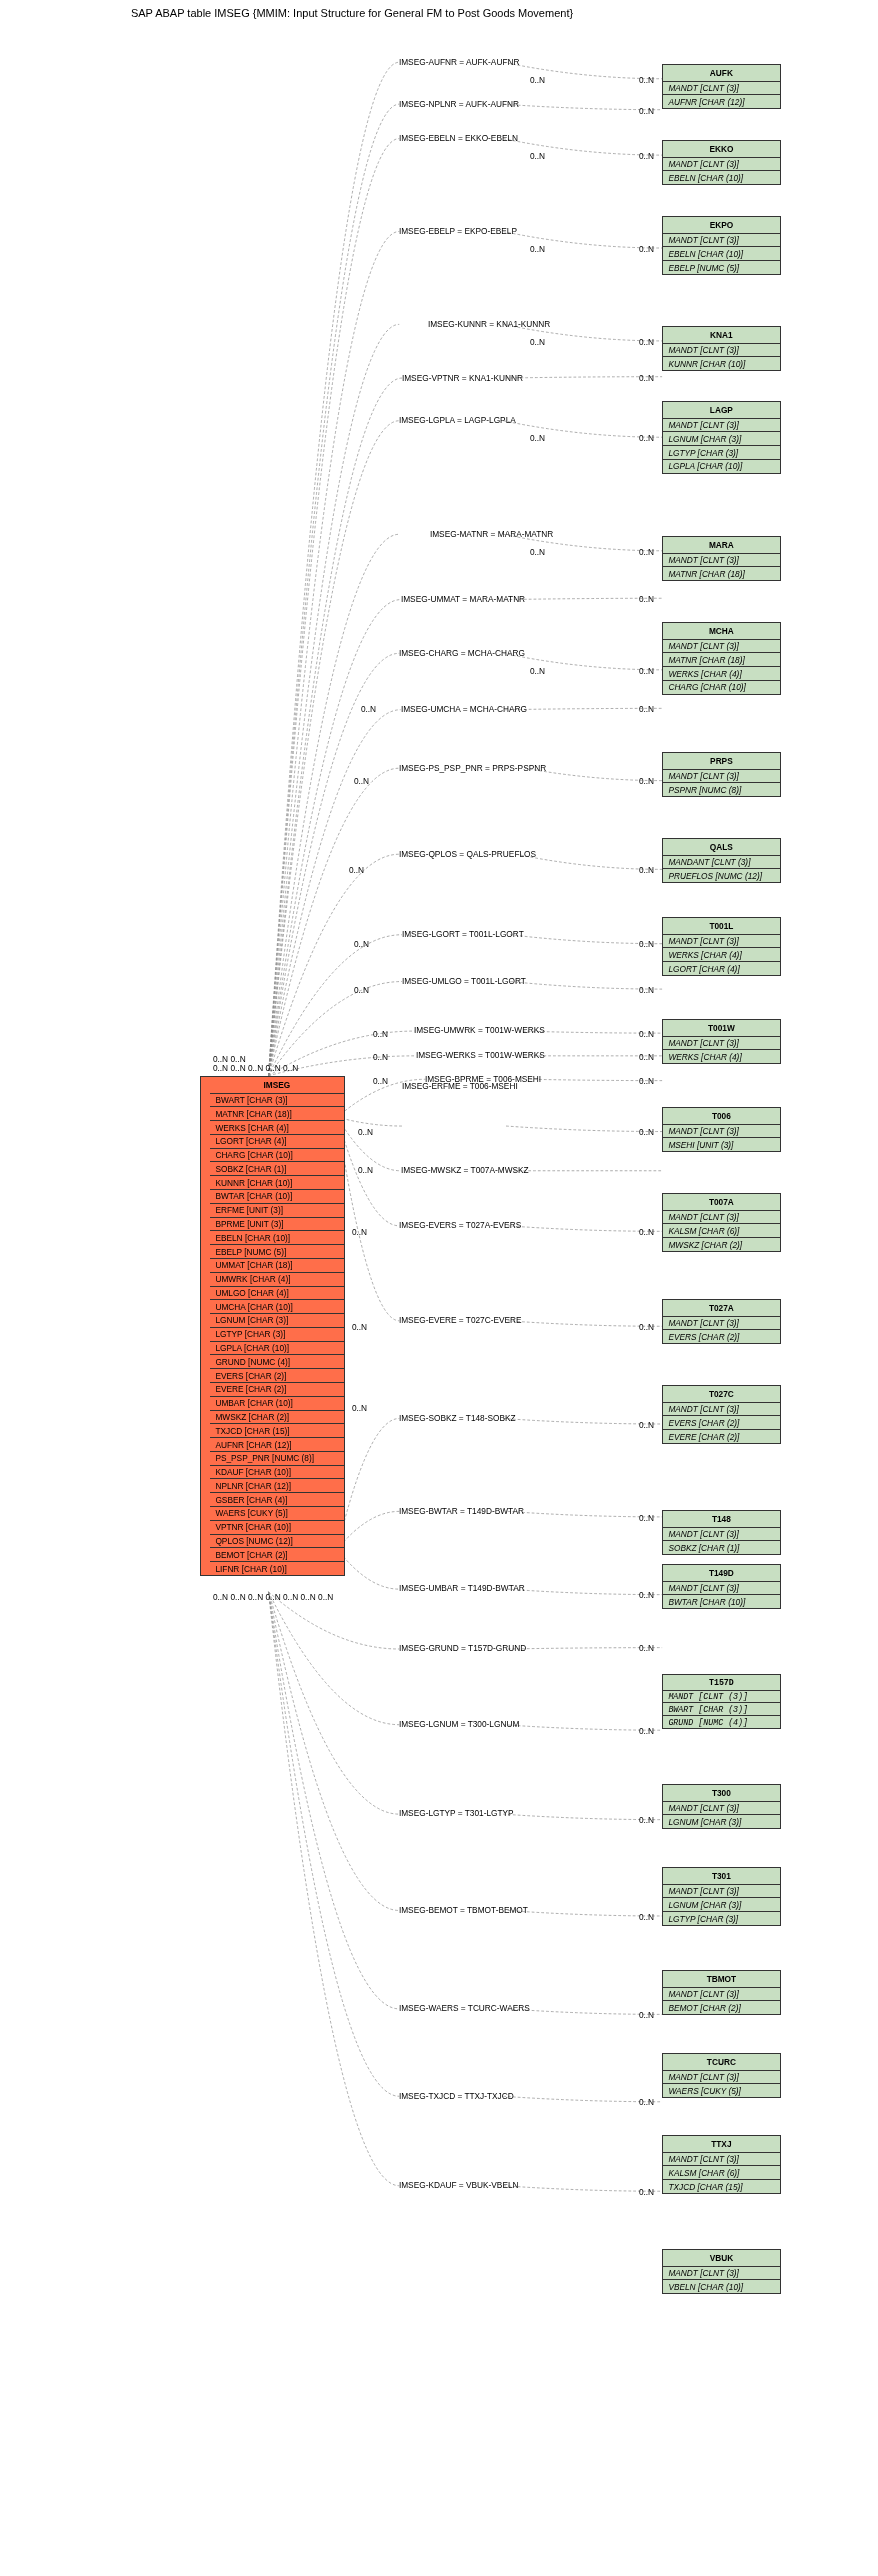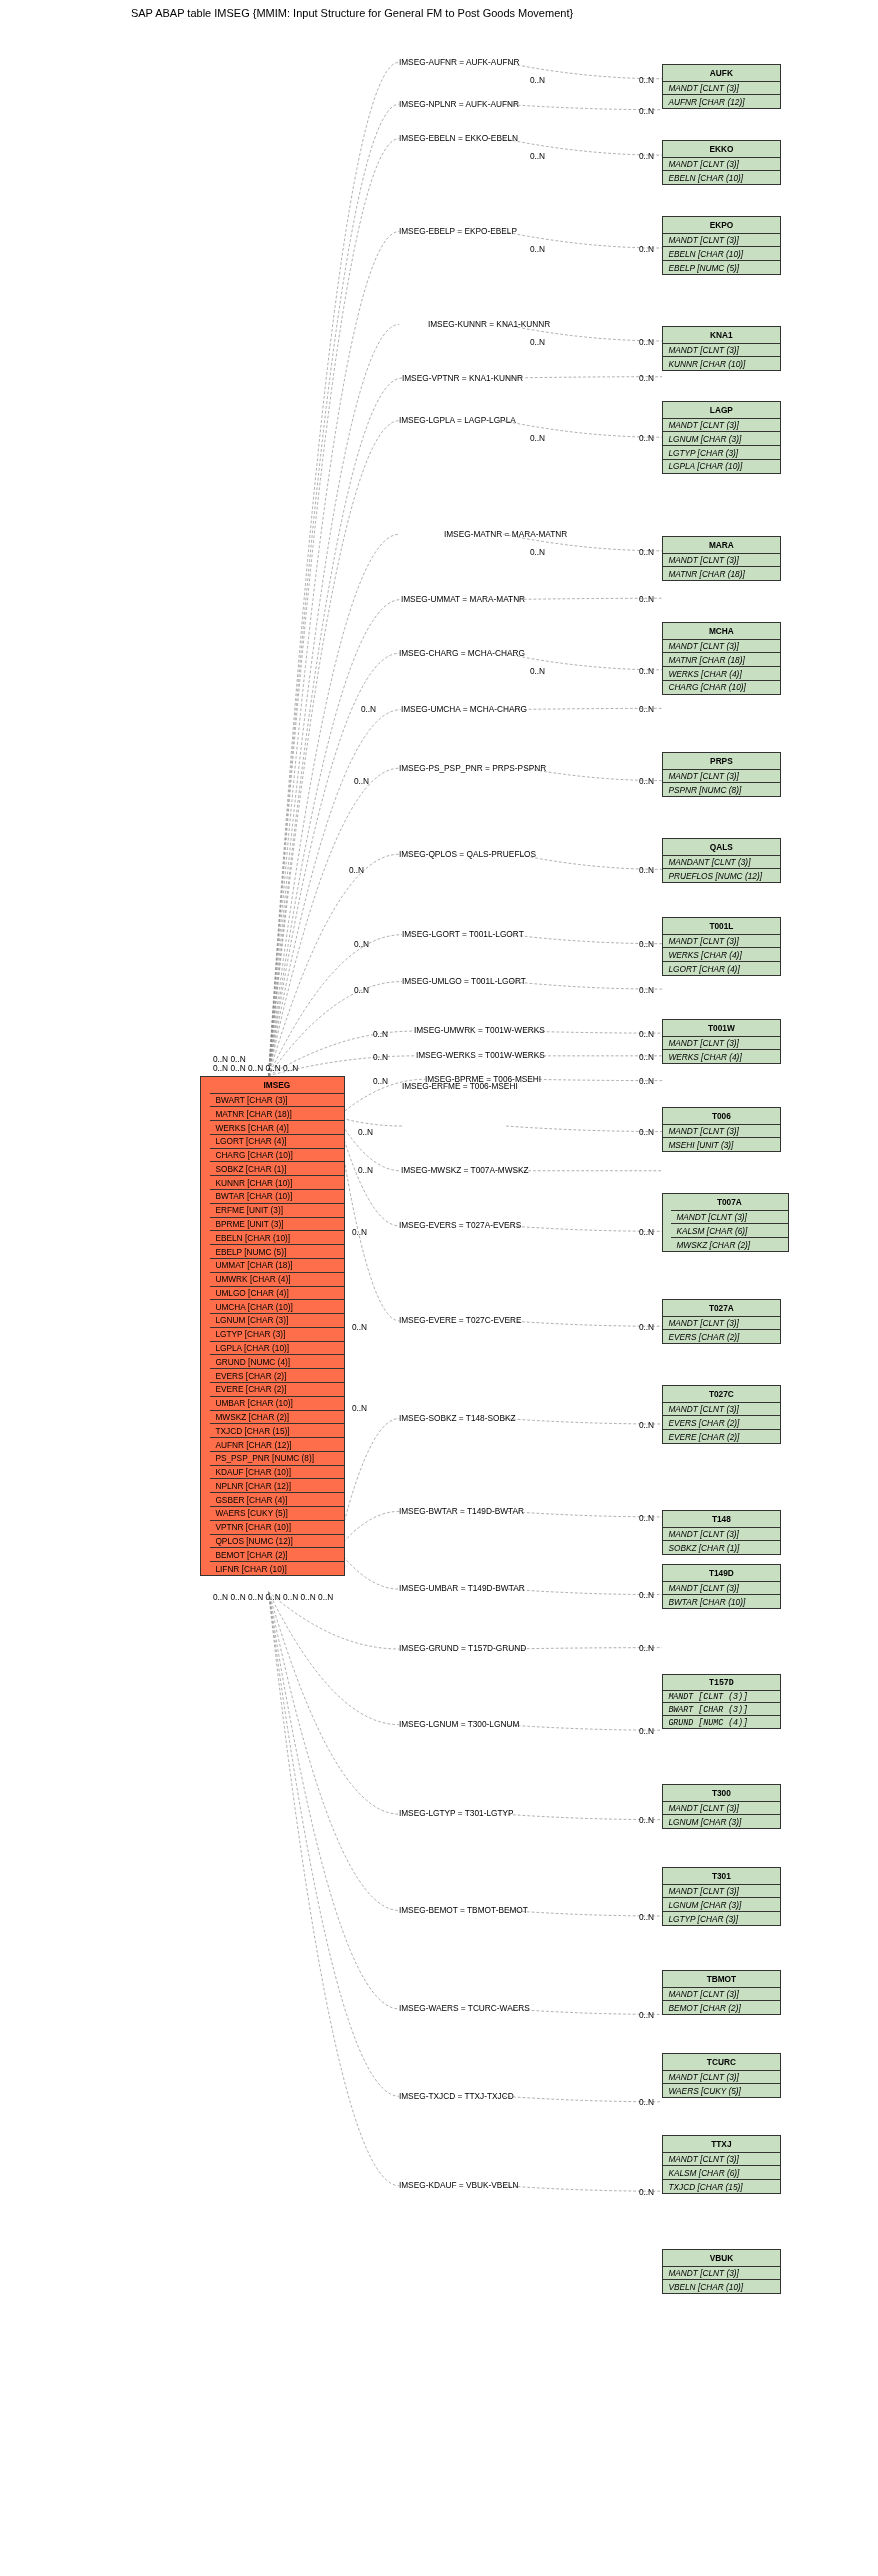--- a/index.html
+++ b/index.html
@@ -210,21 +210,21 @@
         <div class="efield">LGPLA [CHAR (10)]</div>
       </div>
       <div class="reltext" style="left: 392px; top: 392px;">IMSEG-LGPLA = LAGP-LGPLA</div>
       <div class="reltext" style="left: 523px; top: 410px;">0..N</div>
       <div class="reltext" style="left: 632px; top: 410px;">0..N</div>
       <div class="entity" style="left: 655px; top: 513px;">
         <div class="ehead">MARA</div>
         <div class="efield">MANDT [CLNT (3)]</div>
         <div class="efield">MATNR [CHAR (18)]</div>
       </div>
-      <div class="reltext" style="left: 406px; top: 506px; padding-left: 31px;">IMSEG-MATNR = MARA-MATNR</div>
+      <div class="reltext" style="left: 392px; top: 506px; padding-left: 31px;">IMSEG-MATNR = MARA-MATNR</div>
       <div class="reltext" style="left: 523px; top: 524px;">0..N</div>
       <div class="reltext" style="left: 632px; top: 524px;">0..N</div>
       <div class="reltext" style="left: 394px; top: 571px;">IMSEG-UMMAT = MARA-MATNR</div>
       <div class="reltext" style="left: 632px; top: 571px;">0..N</div>
       <div class="entity" style="left: 655px; top: 599px;">
         <div class="ehead">MCHA</div>
         <div class="efield">MANDT [CLNT (3)]</div>
         <div class="efield">MATNR [CHAR (18)]</div>
         <div class="efield">WERKS [CHAR (4)]</div>
         <div class="efield">CHARG [CHAR (10)]</div>
@@ -280,21 +280,21 @@
       <div class="entity" style="left: 655px; top: 1084px;">
         <div class="ehead">T006</div>
         <div class="efield">MANDT [CLNT (3)]</div>
         <div class="efield">MSEHI [UNIT (3)]</div>
       </div>
       <div class="reltext" style="left: 395px; top: 1058px;">IMSEG-ERFME = T006-MSEHI</div>
       <div class="reltext" style="left: 351px; top: 1104px;">0..N</div>
       <div class="reltext" style="left: 632px; top: 1104px;">0..N</div>
       <div class="reltext" style="left: 394px; top: 1142px;">IMSEG-MWSKZ = T007A-MWSKZ</div>
       <div class="reltext" style="left: 351px; top: 1142px;">0..N</div>
-      <div class="entity" style="left: 655px; top: 1170px; padding-left: 8px;">
+      <div class="entity" style="left: 655px; top: 1170px;">
         <div class="ehead">T007A</div>
         <div class="efield">MANDT [CLNT (3)]</div>
         <div class="efield">KALSM [CHAR (6)]</div>
         <div class="efield">MWSKZ [CHAR (2)]</div>
       </div>
       <div class="reltext" style="left: 392px; top: 1197px;">IMSEG-EVERS = T027A-EVERS</div>
       <div class="reltext" style="left: 345px; top: 1204px;">0..N</div>
       <div class="reltext" style="left: 632px; top: 1204px;">0..N</div>
       <div class="entity" style="left: 655px; top: 1276px;">
         <div class="ehead">T027A</div>

